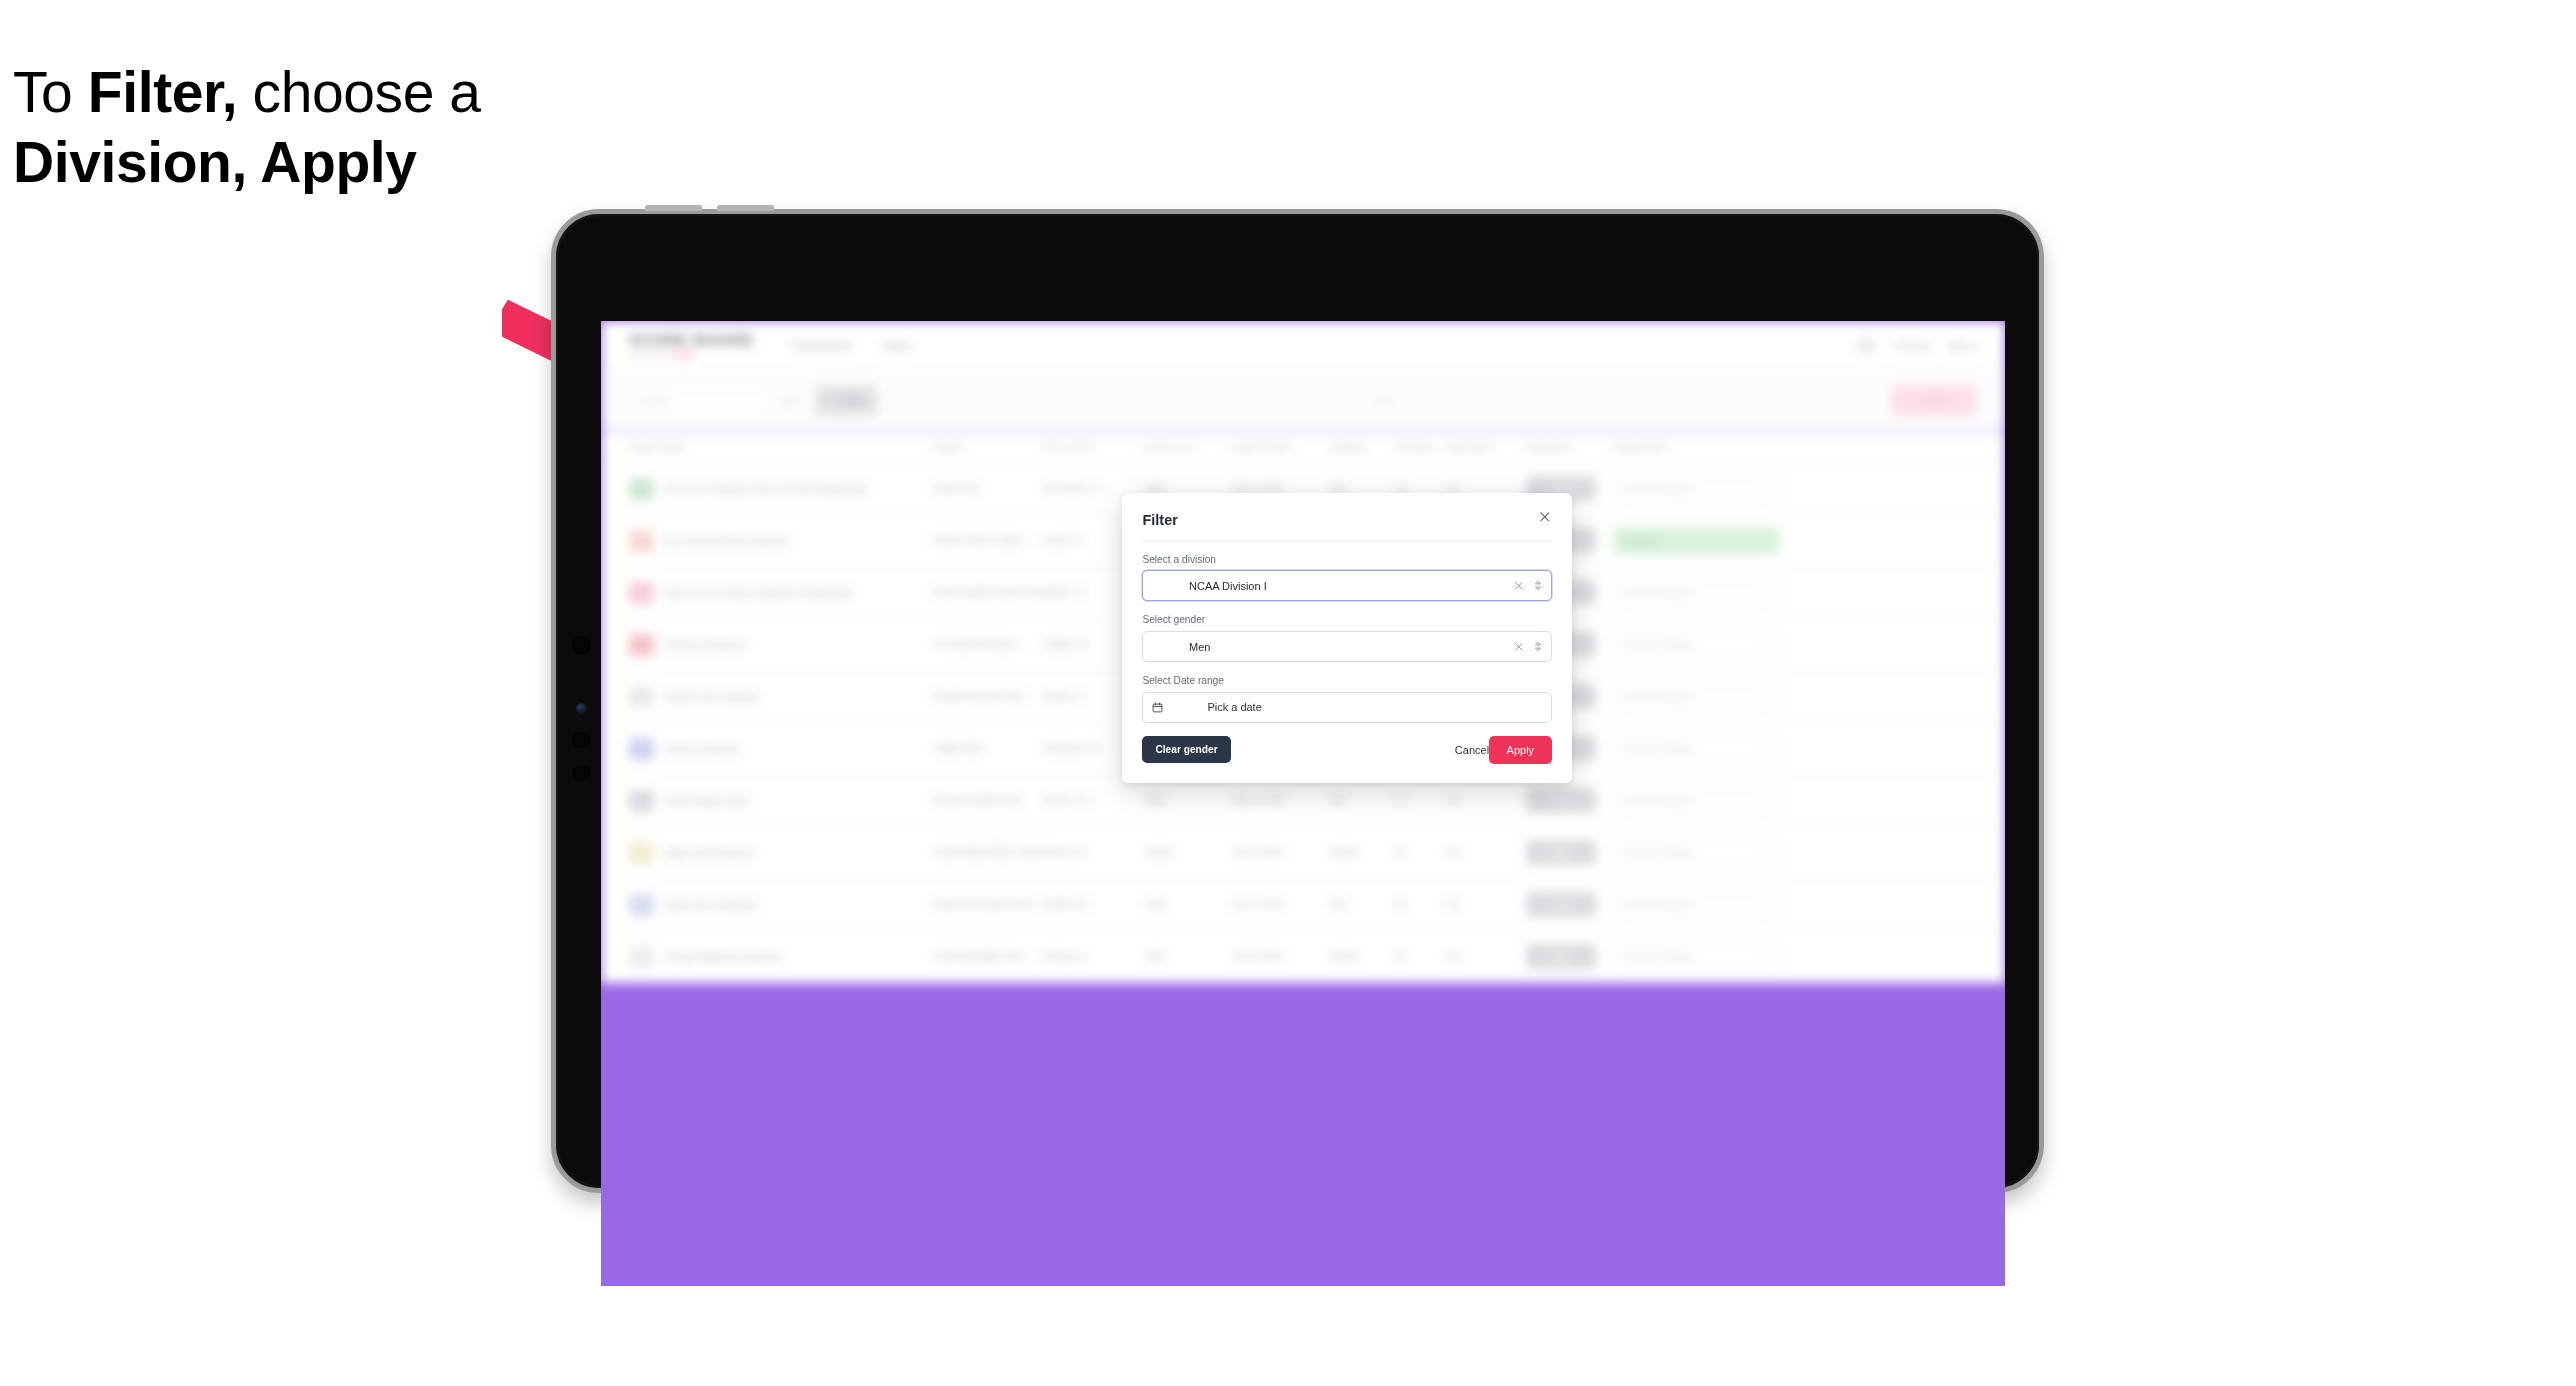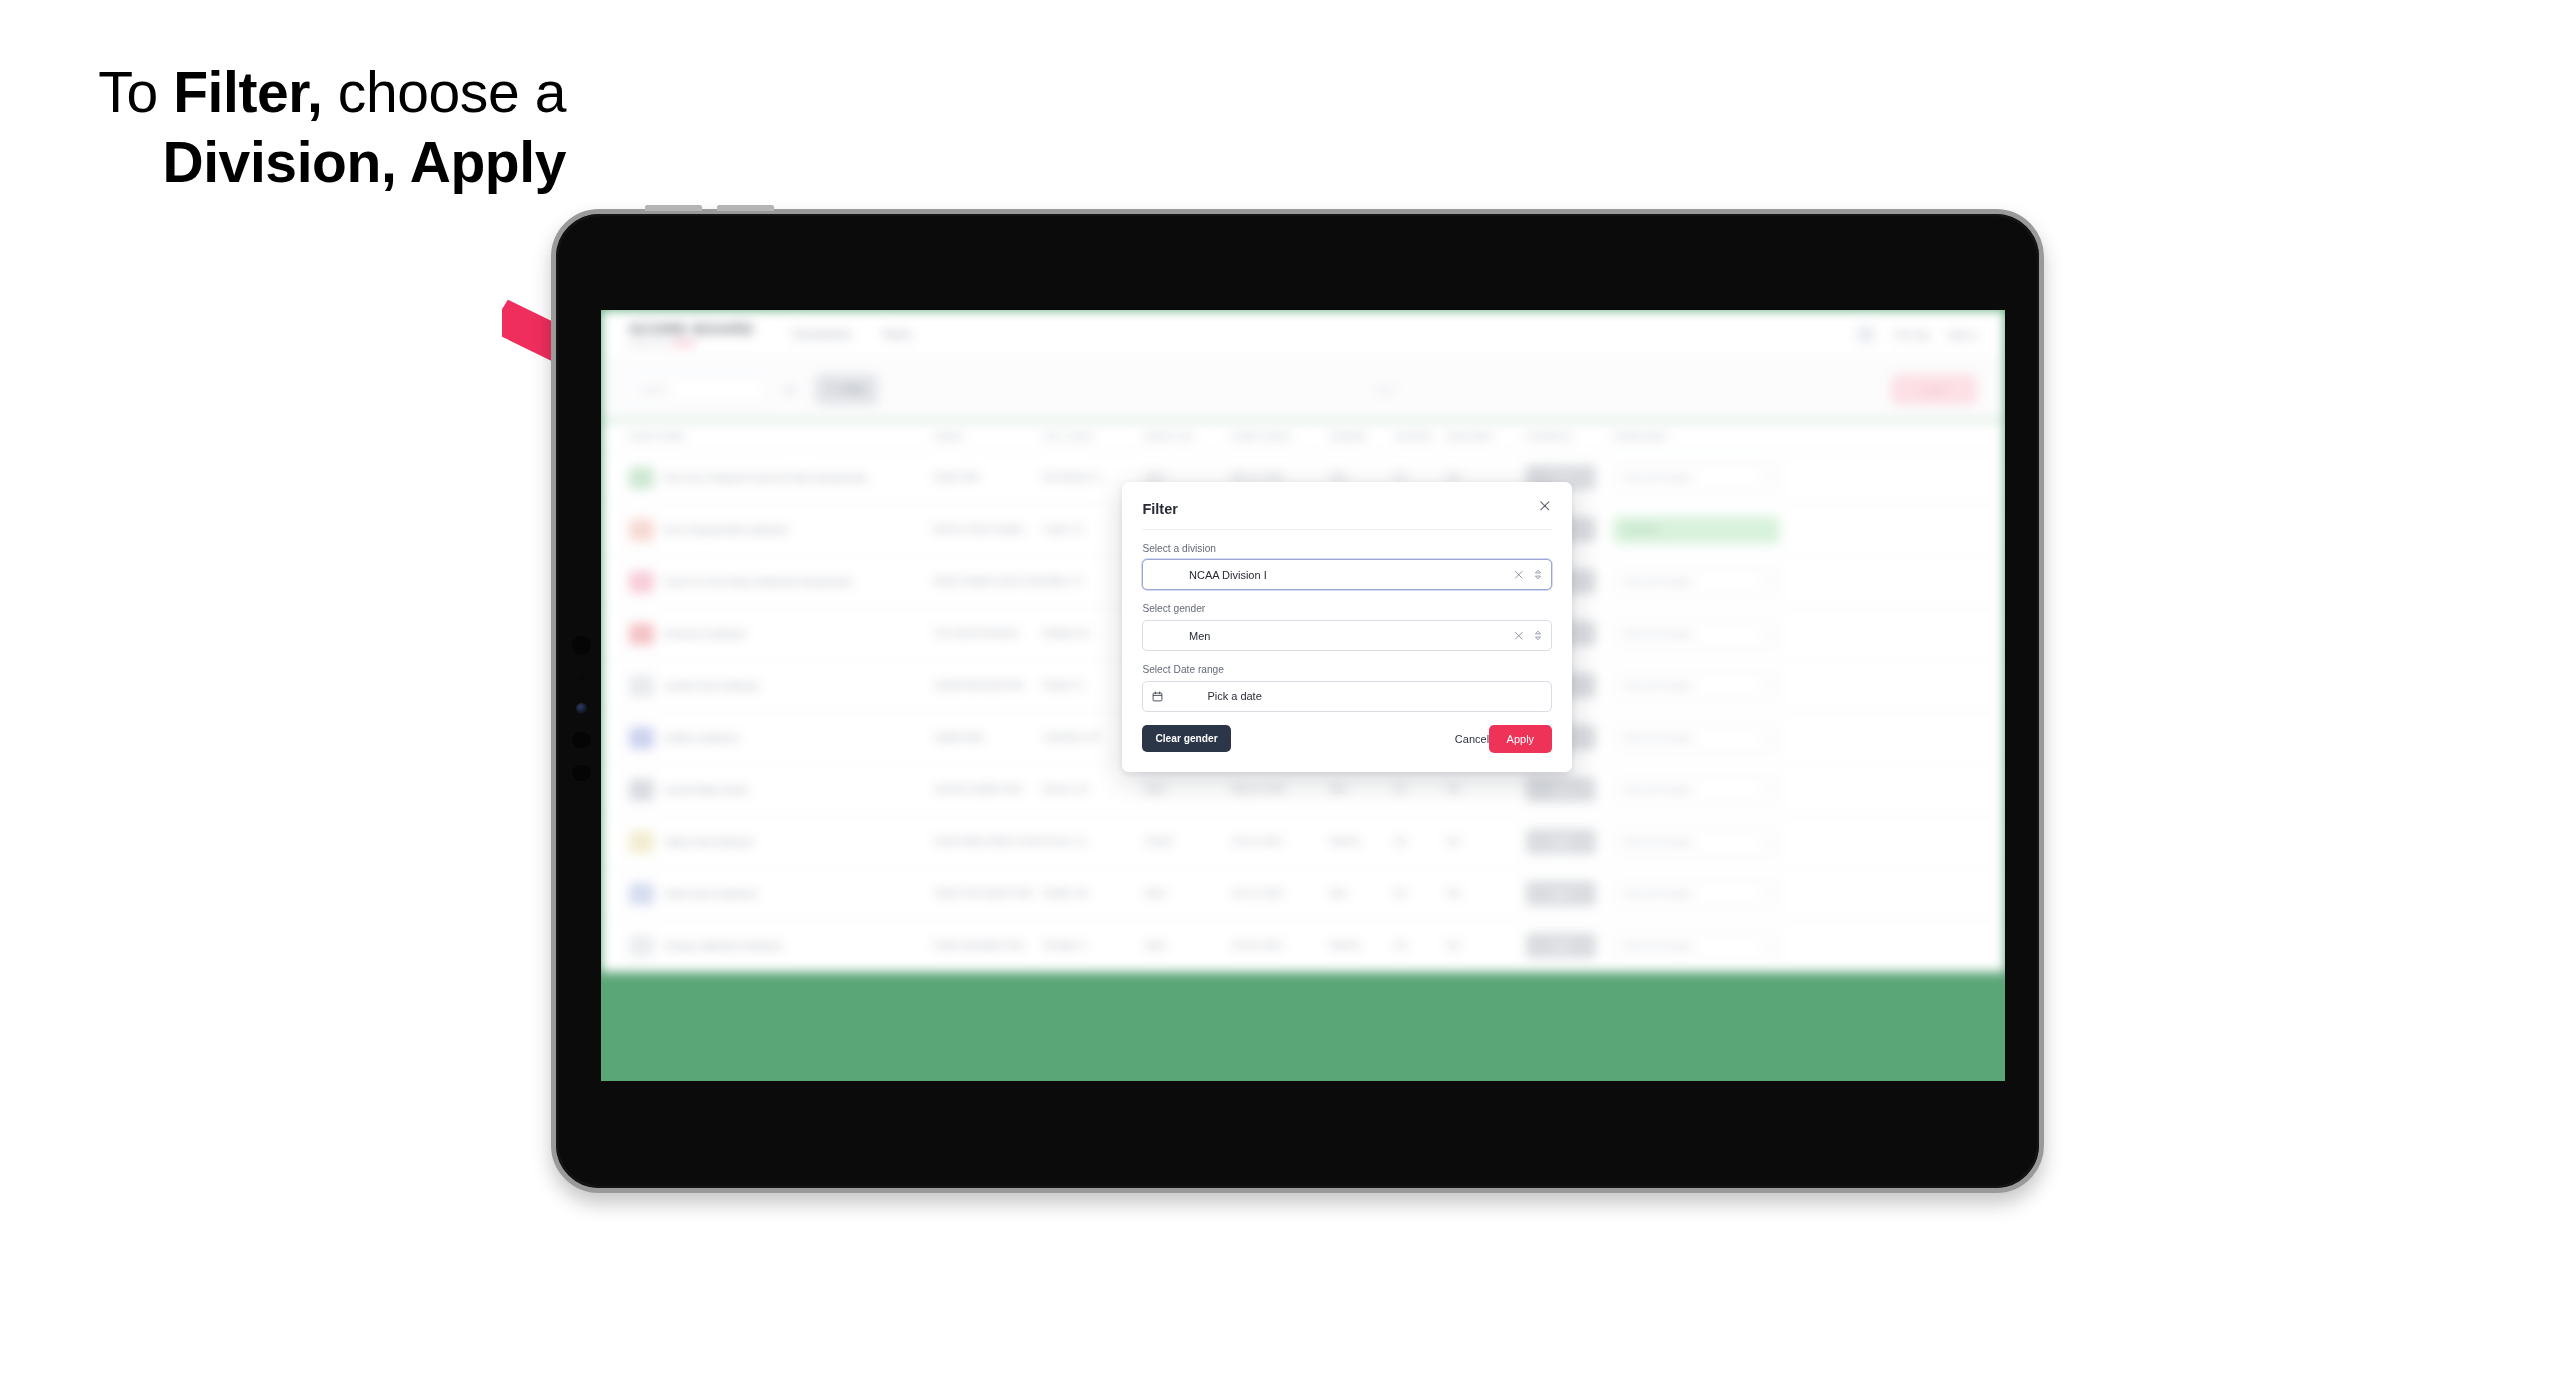--- a/index.html
+++ b/index.html
@@ -22,21 +22,20 @@
   .instruction {
     position: absolute;
     left: 13px;
     top: 57px;
     width: 553px;
     font-family: "Liberation Sans", sans-serif;
     font-size: 57px;
     line-height: 1.23;
     color: #000000;
     letter-spacing: -0.4px;
-    text-align: right;
   }
   .instruction .b { font-weight: 700; }
   .instruction .ln { display: block; white-space: nowrap; }
 
   
   .arrow-svg {
     position: absolute;
     left: 502px;
     top: 291px;
     width: 604px;
@@ -84,24 +83,24 @@
   .cam-a { top: 422px; width: 19px; height: 19px; }
   .cam-b { top: 461px; width: 5.1px; height: 5.1px; left: 23px; background:#0a0a0a;}
   .cam-c { top: 489px; width: 11px; height: 11px; left: 20.4px; background: radial-gradient(circle at 40% 35%, #2c3b63 0%, #121826 60%, #080a10 100%); }
   .cam-d { top: 518px; width: 19px; height: 16px; }
   .cam-e { top: 551px; width: 19px; height: 16px; }
 
   
   .screen {
     position: absolute;
     left: 45px;
-    top: 96px;
+    top: 107px;
     width: 1404px;
-    height: 771px;
-    background: #15803d;
+    height: 965px;
+    background: #6d28d9;
     overflow: hidden;
   }
 
   
   .app-blur {
     position: absolute;
     inset: 0;
     filter: blur(5.1px);
   }
 

